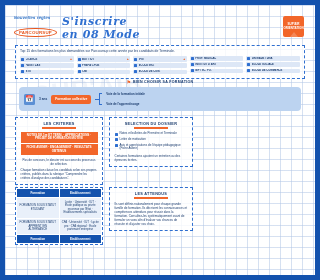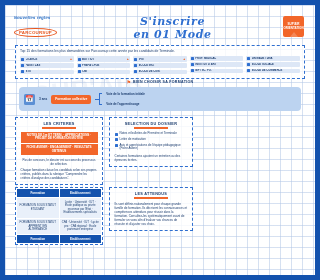--- a/index.html
+++ b/index.html
@@ -35,21 +35,21 @@
     font-size:4.2px; font-weight:bold; color:#2b6fc4; letter-spacing:.2px;
     transform:skewX(-8deg);
   }
   #logo .lg-pill {
     margin-top:1.5px; display:inline-block;
     font-size:4.4px; font-weight:bold; color:#e8561e;
     border:1px solid #e8561e; border-radius:50%;
     padding:1px 4px; letter-spacing:.2px;
   }
   #title {
-    flex:1; text-align:center; line-height:1.05;
+    flex:1; line-height:1.05;
     color:#2f6fd0;
   }
   #title .t1, #title .t2 {
     font-family:"DejaVu Serif", serif;
     font-style:italic; font-weight:bold;
     letter-spacing:.6px;
   }
   #title .t1 { font-size:11px; }
   #title .t2 { font-size:11px; display:block; }
   #badge {
@@ -171,21 +171,21 @@
 
   <div class="wm">SUP'AIR</div>
 
   <div id="header">
     <div id="logo">
       <div class="lg-top">Nouvelles règles</div>
       <div class="lg-pill">PARCOURSUP</div>
     </div>
     <div id="title">
       <span class="t1">S'inscrire</span>
-      <span class="t2">en 01 Mode</span>
+      <span class="t2">en 08 Mode</span>
     </div>
     <div id="badge">
       <div class="bt">SUP'AIR
 ORIENTATION</div>
     </div>
   </div>
 
   <div id="sec1" class="dashed">
     <div class="intro">Top 15 des formations les plus demandées sur Parcoursup cette année par les candidats de Terminale.</div>
     <div class="cols">

